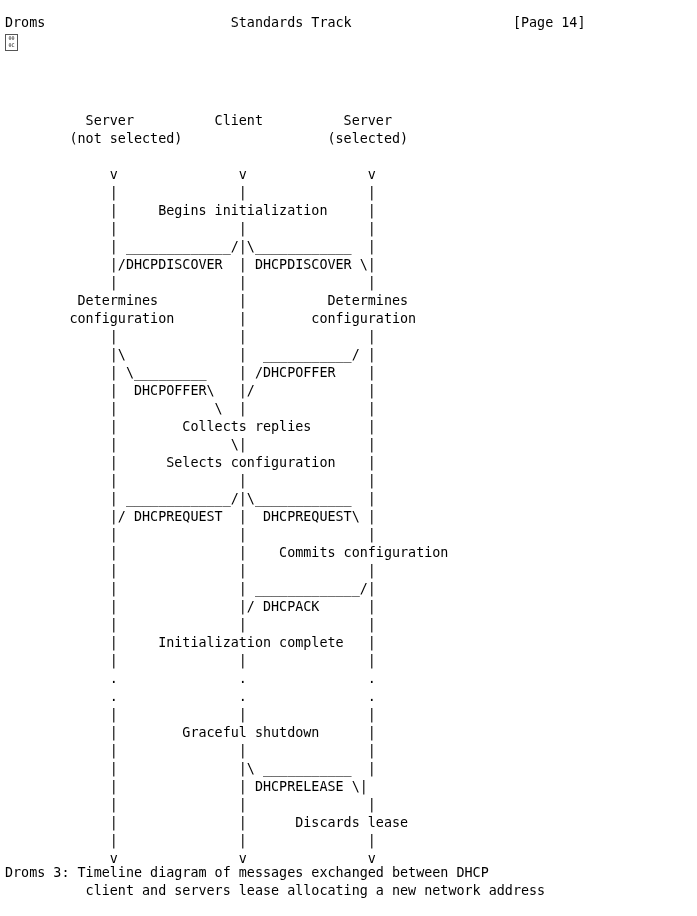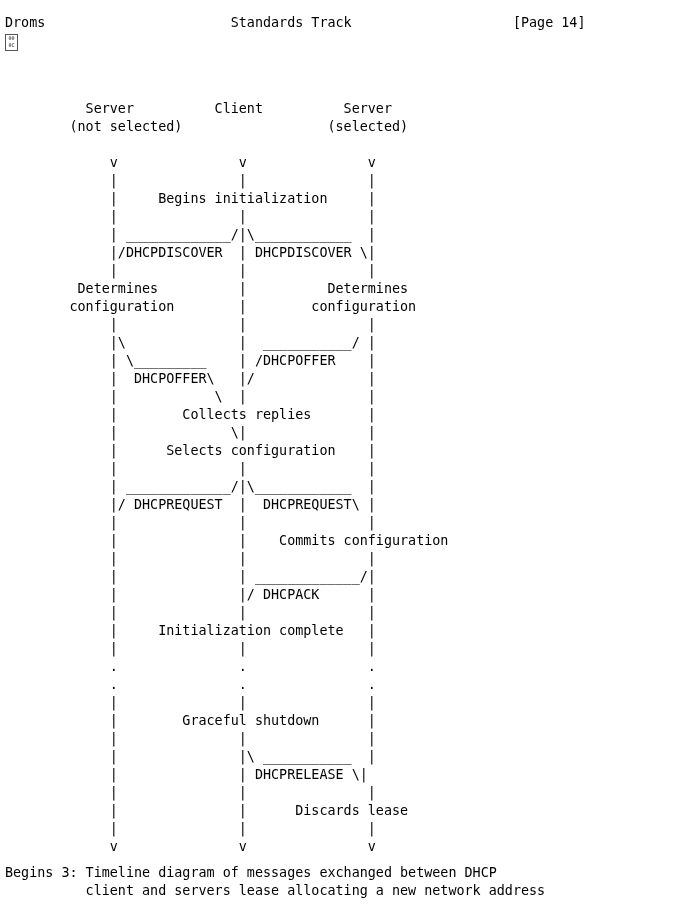--- a/index.html
+++ b/index.html
@@ -60,21 +60,21 @@
   }
   #doc-subheader {
     position: absolute;
     left: 5px;
     top: 56px;
     width: 690px;
   }
   #diagram {
     position: absolute;
     left: 5px;
-    top: 100px;
+    top: 112px;
     width: 690px;
   }
   #figure-caption {
     position: absolute;
     left: 5px;
     top: 864px;
     width: 690px;
   }
 </style>
 </head>
@@ -126,16 +126,16 @@
              |               |               |
              |        Graceful shutdown      |
              |               |               |
              |               |\ ___________  |
              |               | DHCPRELEASE \|
              |               |               |
              |               |      Discards lease
              |               |               |
              v               v               v</span></pre>
 
-  <pre class="rfc" id="figure-caption"><span>Begins 3: Timeline diagram of messages exchanged between DHCP</span>
+  <pre class="rfc" id="figure-caption"><span>Droms 3: Timeline diagram of messages exchanged between DHCP</span>
 <span>          client and servers lease allocating a new network address</span></pre>
 
 </div>
 
 </body></html>

